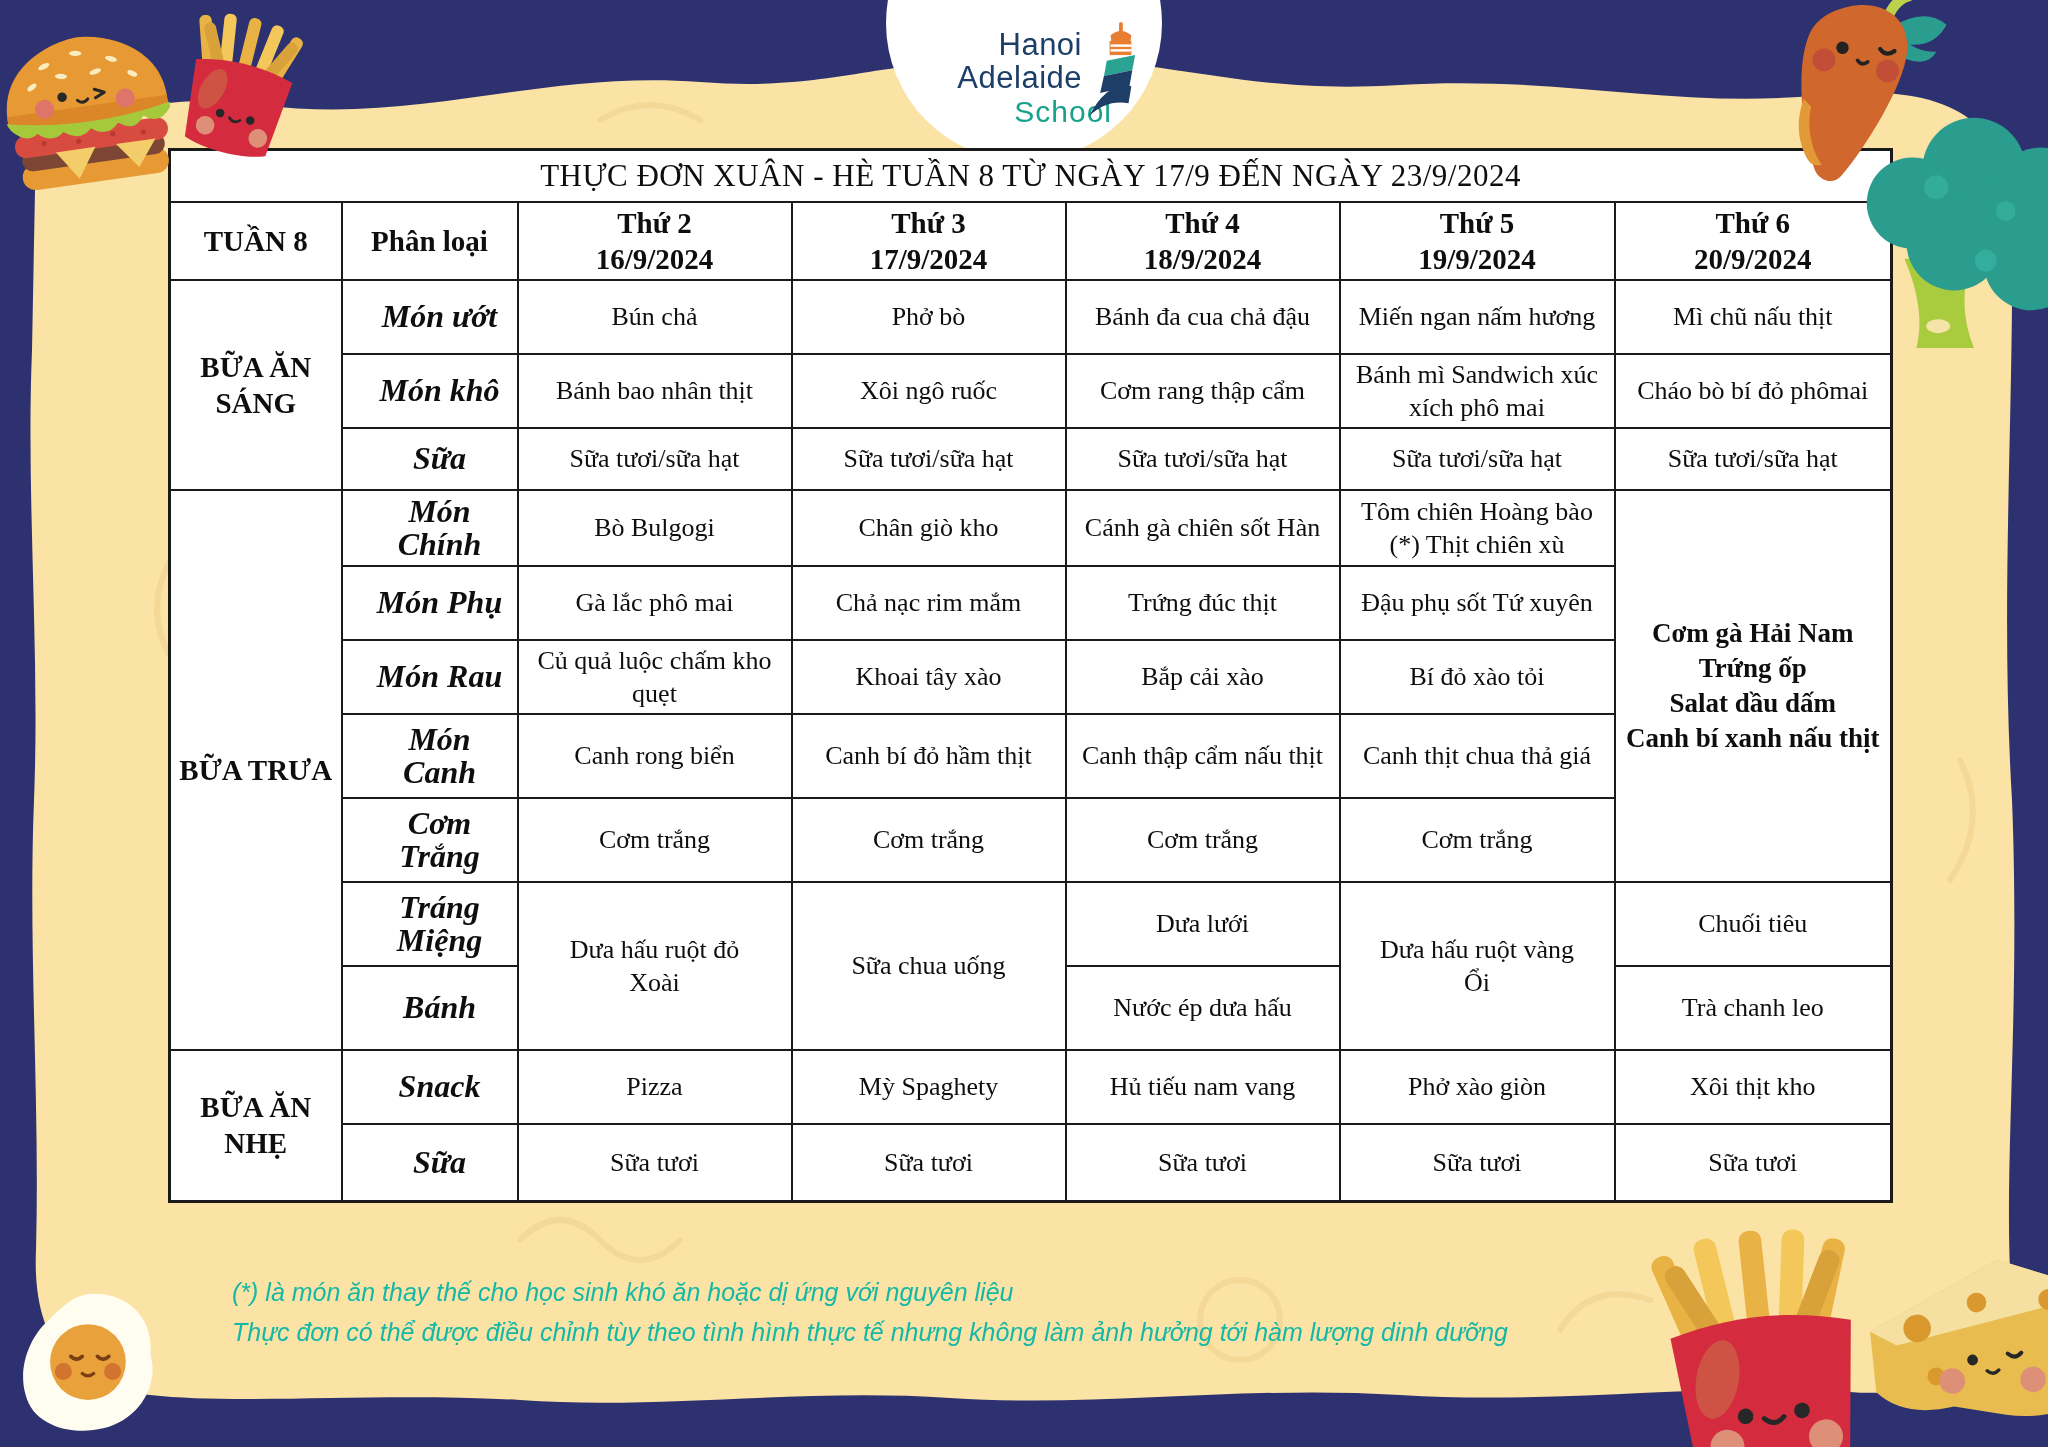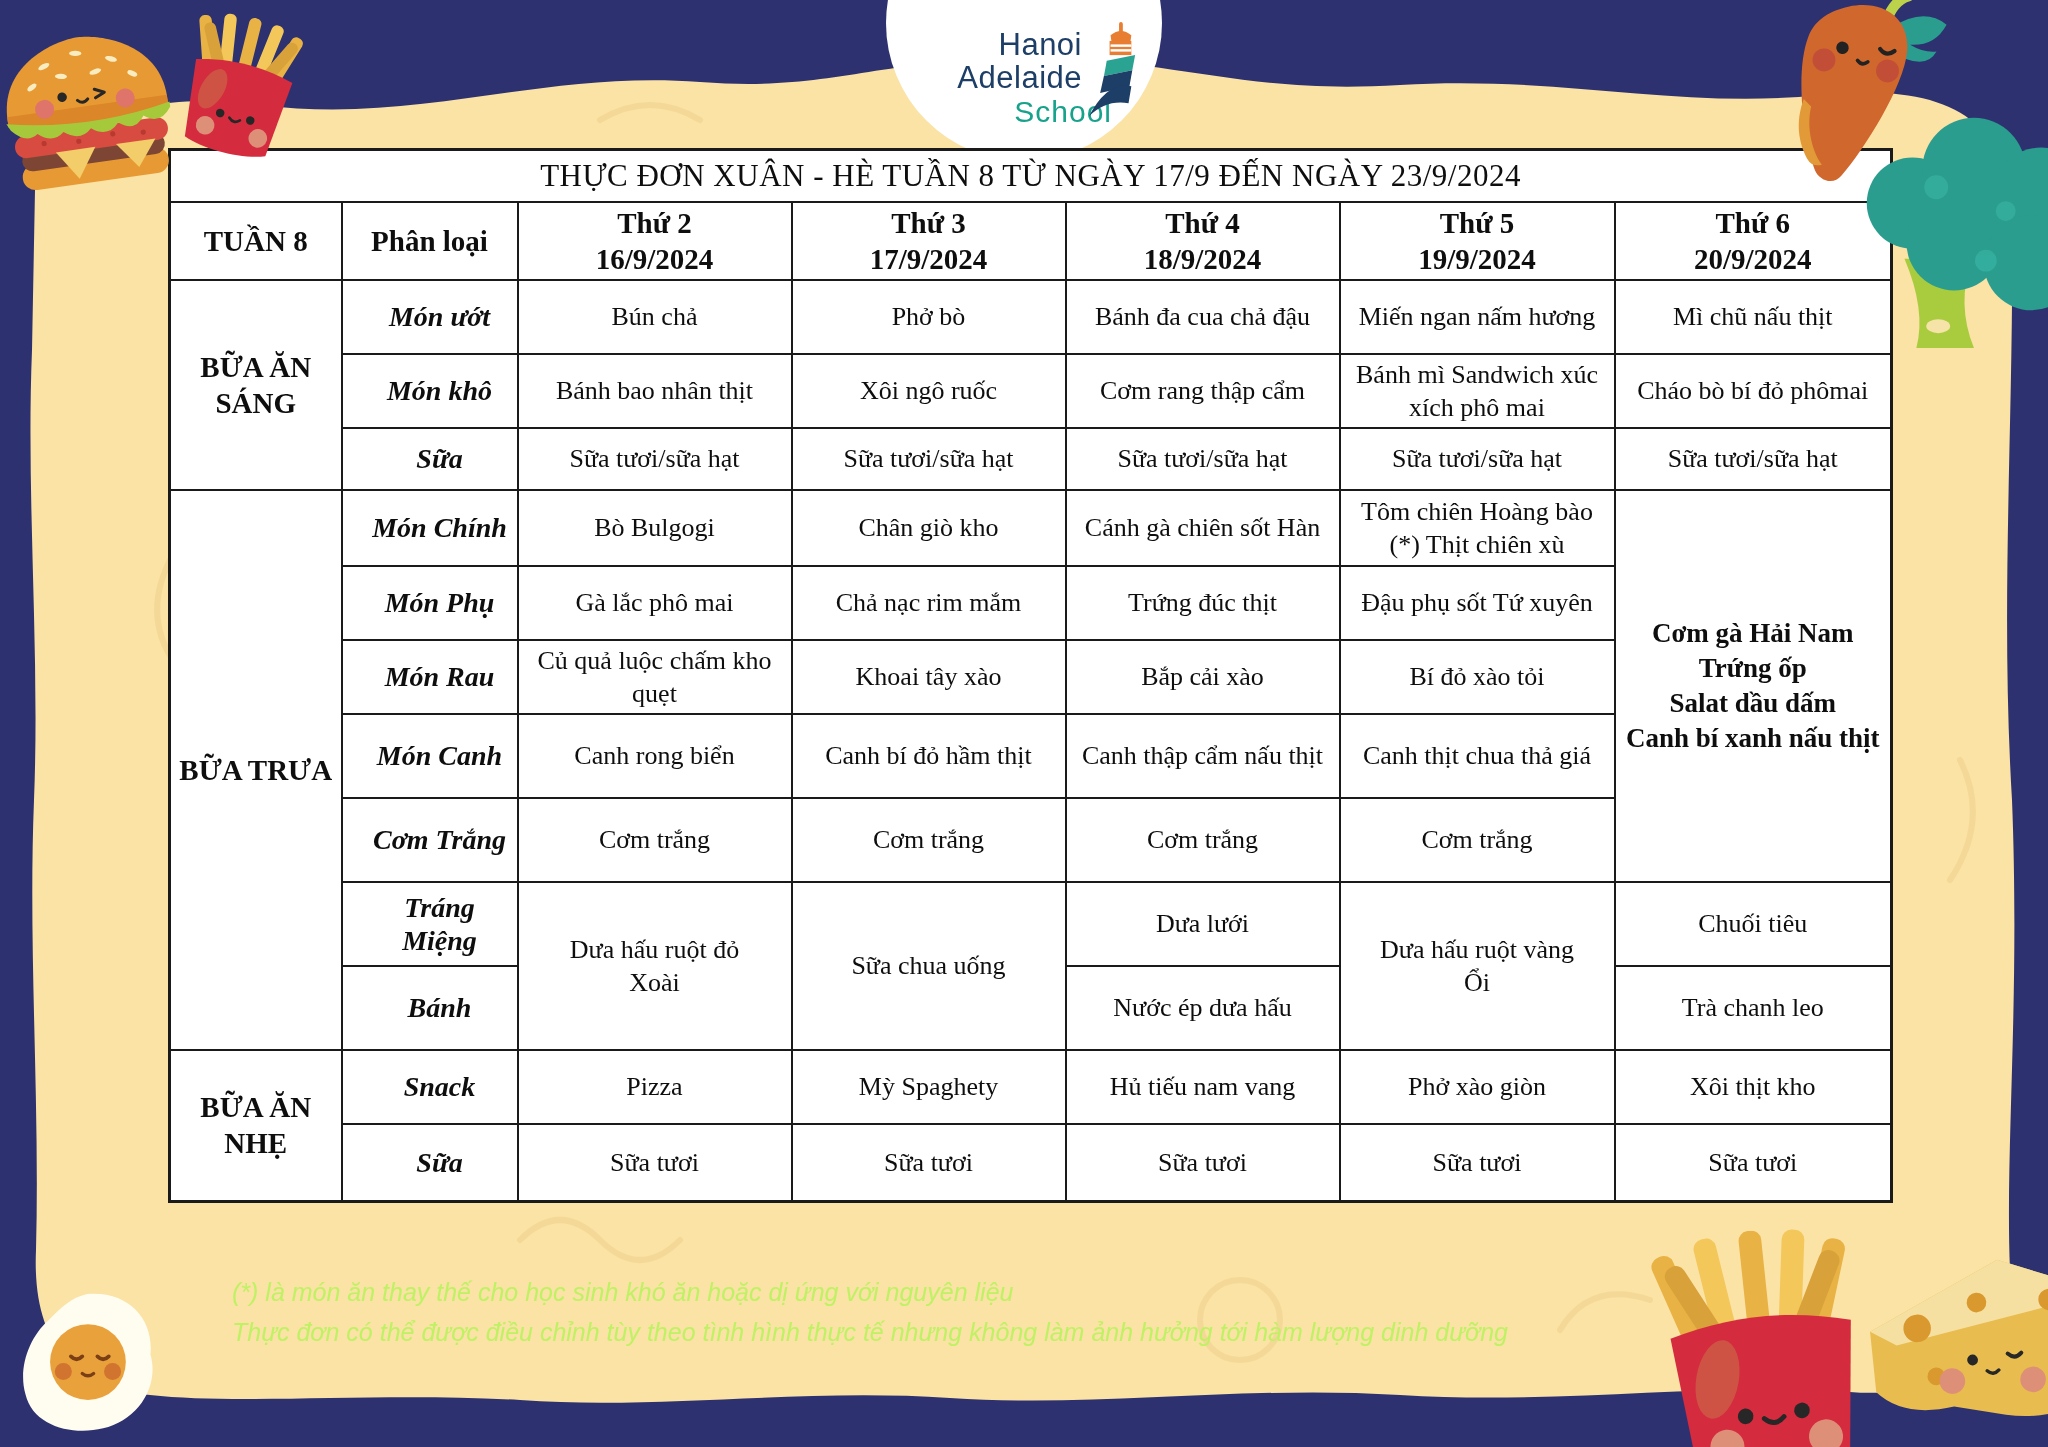--- a/index.html
+++ b/index.html
@@ -33,32 +33,32 @@
     border:3px solid #1a1a1a;
   }
   .menu-table td {
     border:2px solid #1a1a1a;
     text-align:center; vertical-align:middle;
     font-size:26px; color:#0e0e0e; padding:2px 8px; line-height:33px;
   }
   td.title-cell { font-size:31px; font-weight:normal; letter-spacing:0.5px; }
   td.head { font-weight:bold; font-size:29px; line-height:36px; }
   td.sec  { font-weight:bold; font-size:29px; line-height:36px; }
-  td.cat  { font-weight:bold; font-style:italic; font-size:28px;padding-left:28px; }
+  td.cat  { font-weight:bold; font-style:italic; font-size:32px;padding-left:28px; }
   td.bold-menu { font-weight:bold; font-size:27px; line-height:35px;margin-left:32px; }
   .pre { white-space:pre-line; }
   tr.h-title{ height:52px; } tr.h-head{ height:77px; }
   tr.h-std{ height:74px; } tr.h-sm{ height:62px; }
   tr.h-t1{ height:76px; } tr.h-mid{ height:84px; } tr.h-last{ height:78px; }
 
   
   .footnotes {
     position:absolute; left:232px; top:1272px; z-index:6;
     font-family:"Liberation Sans", sans-serif; font-style:italic;
-    font-size:25px; color:#bef264; line-height:40px;
+    font-size:25px; color:#14b8a6; line-height:40px;
   }
 
   
   .blob-layer { z-index:1; }
   .doodle-layer { z-index:2; }
   .food { z-index:7; }
 </style>
 </head>
 <body>
 

